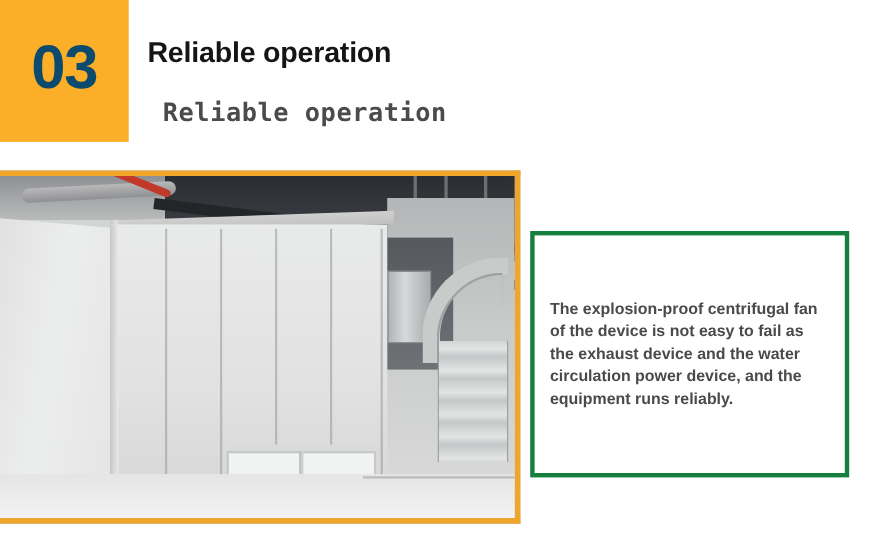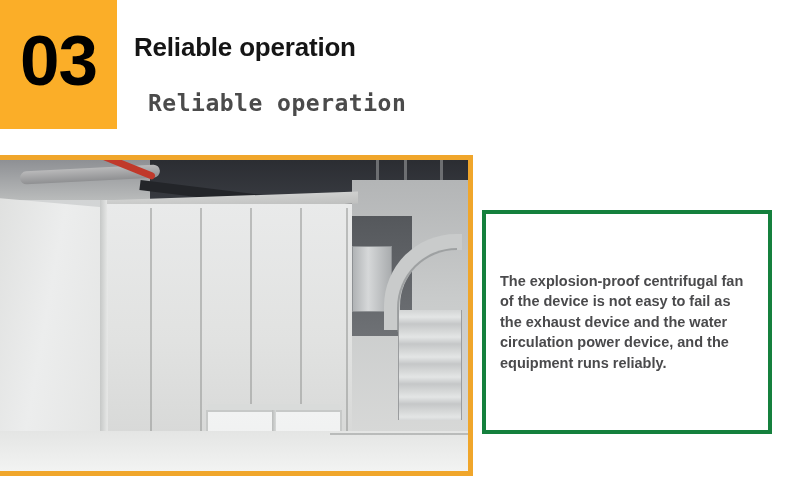--- a/index.html
+++ b/index.html
@@ -29,23 +29,23 @@
     width: 117px;
     height: 129px;
     background: #fbae28;
     display: flex;
     align-items: center;
     justify-content: center;
   }
   .number-badge .num {
     font-family: "Liberation Sans", sans-serif;
     font-weight: bold;
-    font-size: 71px;
+    font-size: 56px;
     line-height: 1;
-    color: #000000;
+    color: #0c4a6e;
     letter-spacing: -1px;
     transform: translateY(-4px);
   }
 
   .title-main {
     position: absolute;
     left: 134px;
     top: 33px;
     font-family: "Liberation Sans", sans-serif;
     font-weight: bold;

